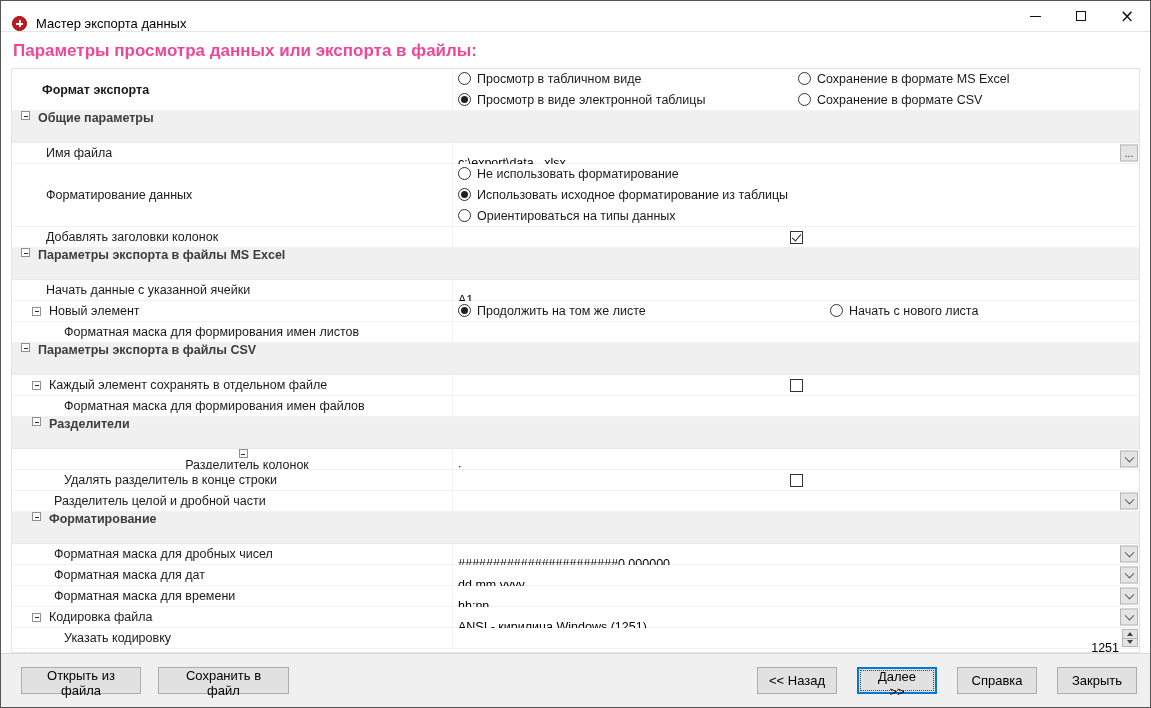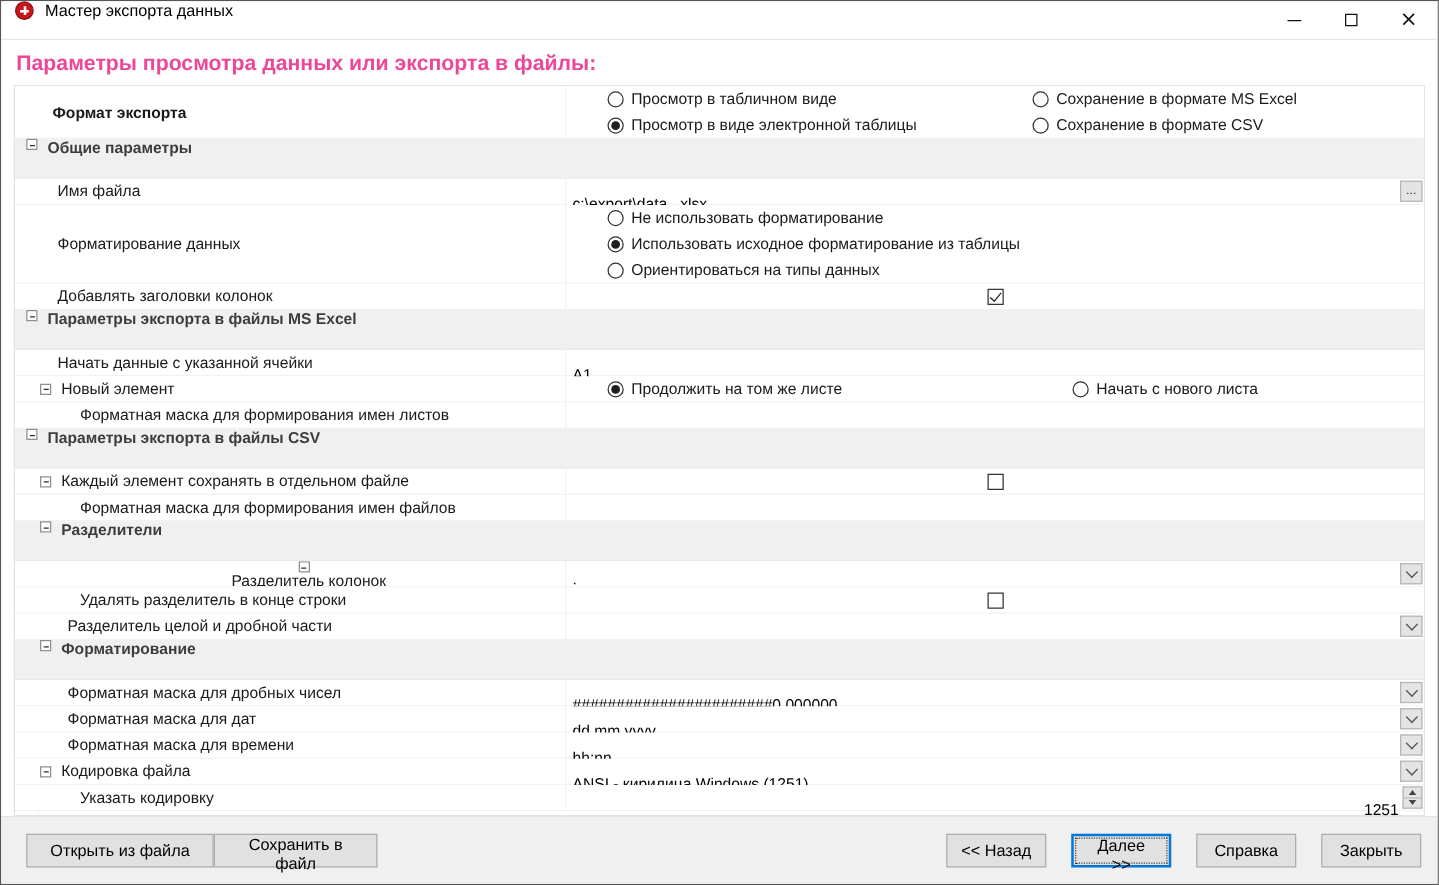--- a/index.html
+++ b/index.html
@@ -2,21 +2,21 @@
 <html><head>
 <meta charset="utf-8">
 <style>
   * { box-sizing: border-box; margin: 0; padding: 0; }
   html, body { width: 1151px; height: 708px; }
   body { font-family: "Liberation Sans", "DejaVu Sans", sans-serif; font-size: 12.5px; color: #1a1a1a; background:#fff; }
 
   .window { position: absolute; inset: 0; border: 1px solid #555; display: flex; flex-direction: column; background: #fff; }
 
   
-  .titlebar { height: 31px; flex: 0 0 31px; background: #fff; display: flex; align-items: flex-start; border-bottom: 1px solid #e5e5e5; }
+  .titlebar { height: 31px; flex: 0 0 31px; background: #fff; display: flex; align-items: flex-end; border-bottom: 1px solid #e5e5e5; }
   .app-icon { width: 15px; height: 15px; margin-left: 11px; border-radius: 50%; background: #c8161d; border: 1px solid #8d0f14; position: relative; flex: 0 0 auto; }
   .app-icon::before { content:""; position:absolute; left:3px; right:3px; top:5.5px; height:2.5px; background:#fff; }
   .app-icon::after  { content:""; position:absolute; top:3px; bottom:3px; left:5.5px; width:2.5px; background:#fff; }
   .wtitle { margin-left: 9px; font-size: 13px; color: #000; }
   .win-controls { margin-left: auto; display: flex; height: 100%; }
   .wbtn { width: 46px; height: 100%; display: flex; align-items: center; justify-content: center; cursor: default; }
   .glyph-min { width: 11px; height: 1px; background: #111; display: block; }
   .glyph-max { width: 10px; height: 10px; border: 1px solid #111; display: block; }
   .glyph-close { font-size: 17px; line-height: 1; color: #111; font-family: "DejaVu Sans", sans-serif; }
 
@@ -46,42 +46,42 @@
   .glabel { font-weight: bold; color: #3d3d3d; margin-left: 8px; }
 
   .expander { width: 9px; height: 9px; border: 1px solid #8f8f8f; background: #fff; position: relative; flex: 0 0 auto; }
   .expander::after { content:""; position: absolute; left: 1.5px; right: 1.5px; top: 3.5px; height: 1px; background: #2b2b2b; }
   .name .expander { margin-right: 8px; }
 
   .vtext { color: #000; margin-top: 20px; }
   .vtext.num { position: absolute; right: 20px; }
 
   
-  .radio-opt { display: flex; align-items: center; cursor: default; margin-left: 28px; }
+  .radio-opt { display: flex; align-items: flex-start; cursor: default; }
   .radio { width: 13px; height: 13px; border: 1px solid #333; border-radius: 50%; background: #fff; margin-right: 6px; flex: 0 0 auto; display:flex; align-items:center; justify-content:center; }
   .radio.checked::after { content:""; width: 7px; height: 7px; border-radius: 50%; background: #1f1f1f; }
   .radio-grid { display: grid; grid-auto-flow: column; grid-template-rows: repeat(2, 21px); grid-template-columns: 340px auto; align-items: center; }
   .radio-stack { display: grid; grid-template-rows: repeat(3, 21px); align-items: center; }
 
   .checkbox { width: 13px; height: 13px; border: 1px solid #333; background: #fff; position: relative; }
   .checkbox.checked::after { content:""; position: absolute; left: 3.5px; top: 0.5px; width: 4px; height: 8px; border-right: 1.6px solid #222; border-bottom: 1.6px solid #222; transform: rotate(40deg); }
 
   
   .mini-btn { position: absolute; right: 1px; top: 50%; transform: translateY(-50%); width: 18px; height: 17px; background: #e4e4e4; border: 1px solid #b5b5b5; display: flex; align-items: center; justify-content: center; font-size: 10px; color: #333; padding: 0; font-family: inherit; }
   .chev { width: 7px; height: 7px; border-left: 1.5px solid #535353; border-bottom: 1.5px solid #535353; transform: rotate(-45deg) translate(1px,-1px); }
   .spinner { position: absolute; right: 1px; top: 50%; transform: translateY(-50%); width: 16px; height: 18px; display: flex; flex-direction: column; }
   .spin { flex: 1; background: #e4e4e4; border: 1px solid #b5b5b5; display: flex; align-items: center; justify-content: center; }
   .spin + .spin { border-top: none; }
   .tri-up { width: 0; height: 0; border-left: 3.5px solid transparent; border-right: 3.5px solid transparent; border-bottom: 4px solid #444; }
   .tri-down { width: 0; height: 0; border-left: 3.5px solid transparent; border-right: 3.5px solid transparent; border-top: 4px solid #444; }
 
   
   .footer { flex: 0 0 53px; background: #f0f0f0; display: flex; align-items: center; padding: 0 13px 0 20px; }
   .btn { height: 27px; background: #e1e1e1; border: 1px solid #adadad; font-family: inherit; font-size: 13px; color: #000; padding: 0 10px; cursor: default; }
-  .btn.w-open { width: 150px; }
+  .btn.w-open { width: 120px; margin-right: 17px; }
   .btn.w-save { width: 131px; }
   .spacer { flex: 1; }
   .btn.w-std { width: 80px; margin-left: 20px; }
   .btn.primary { border: 2px solid #0078d7; outline: 1px dotted #444; outline-offset: -4px; }
 </style>
 </head>
 <body>
 
 <div class="window">
 

